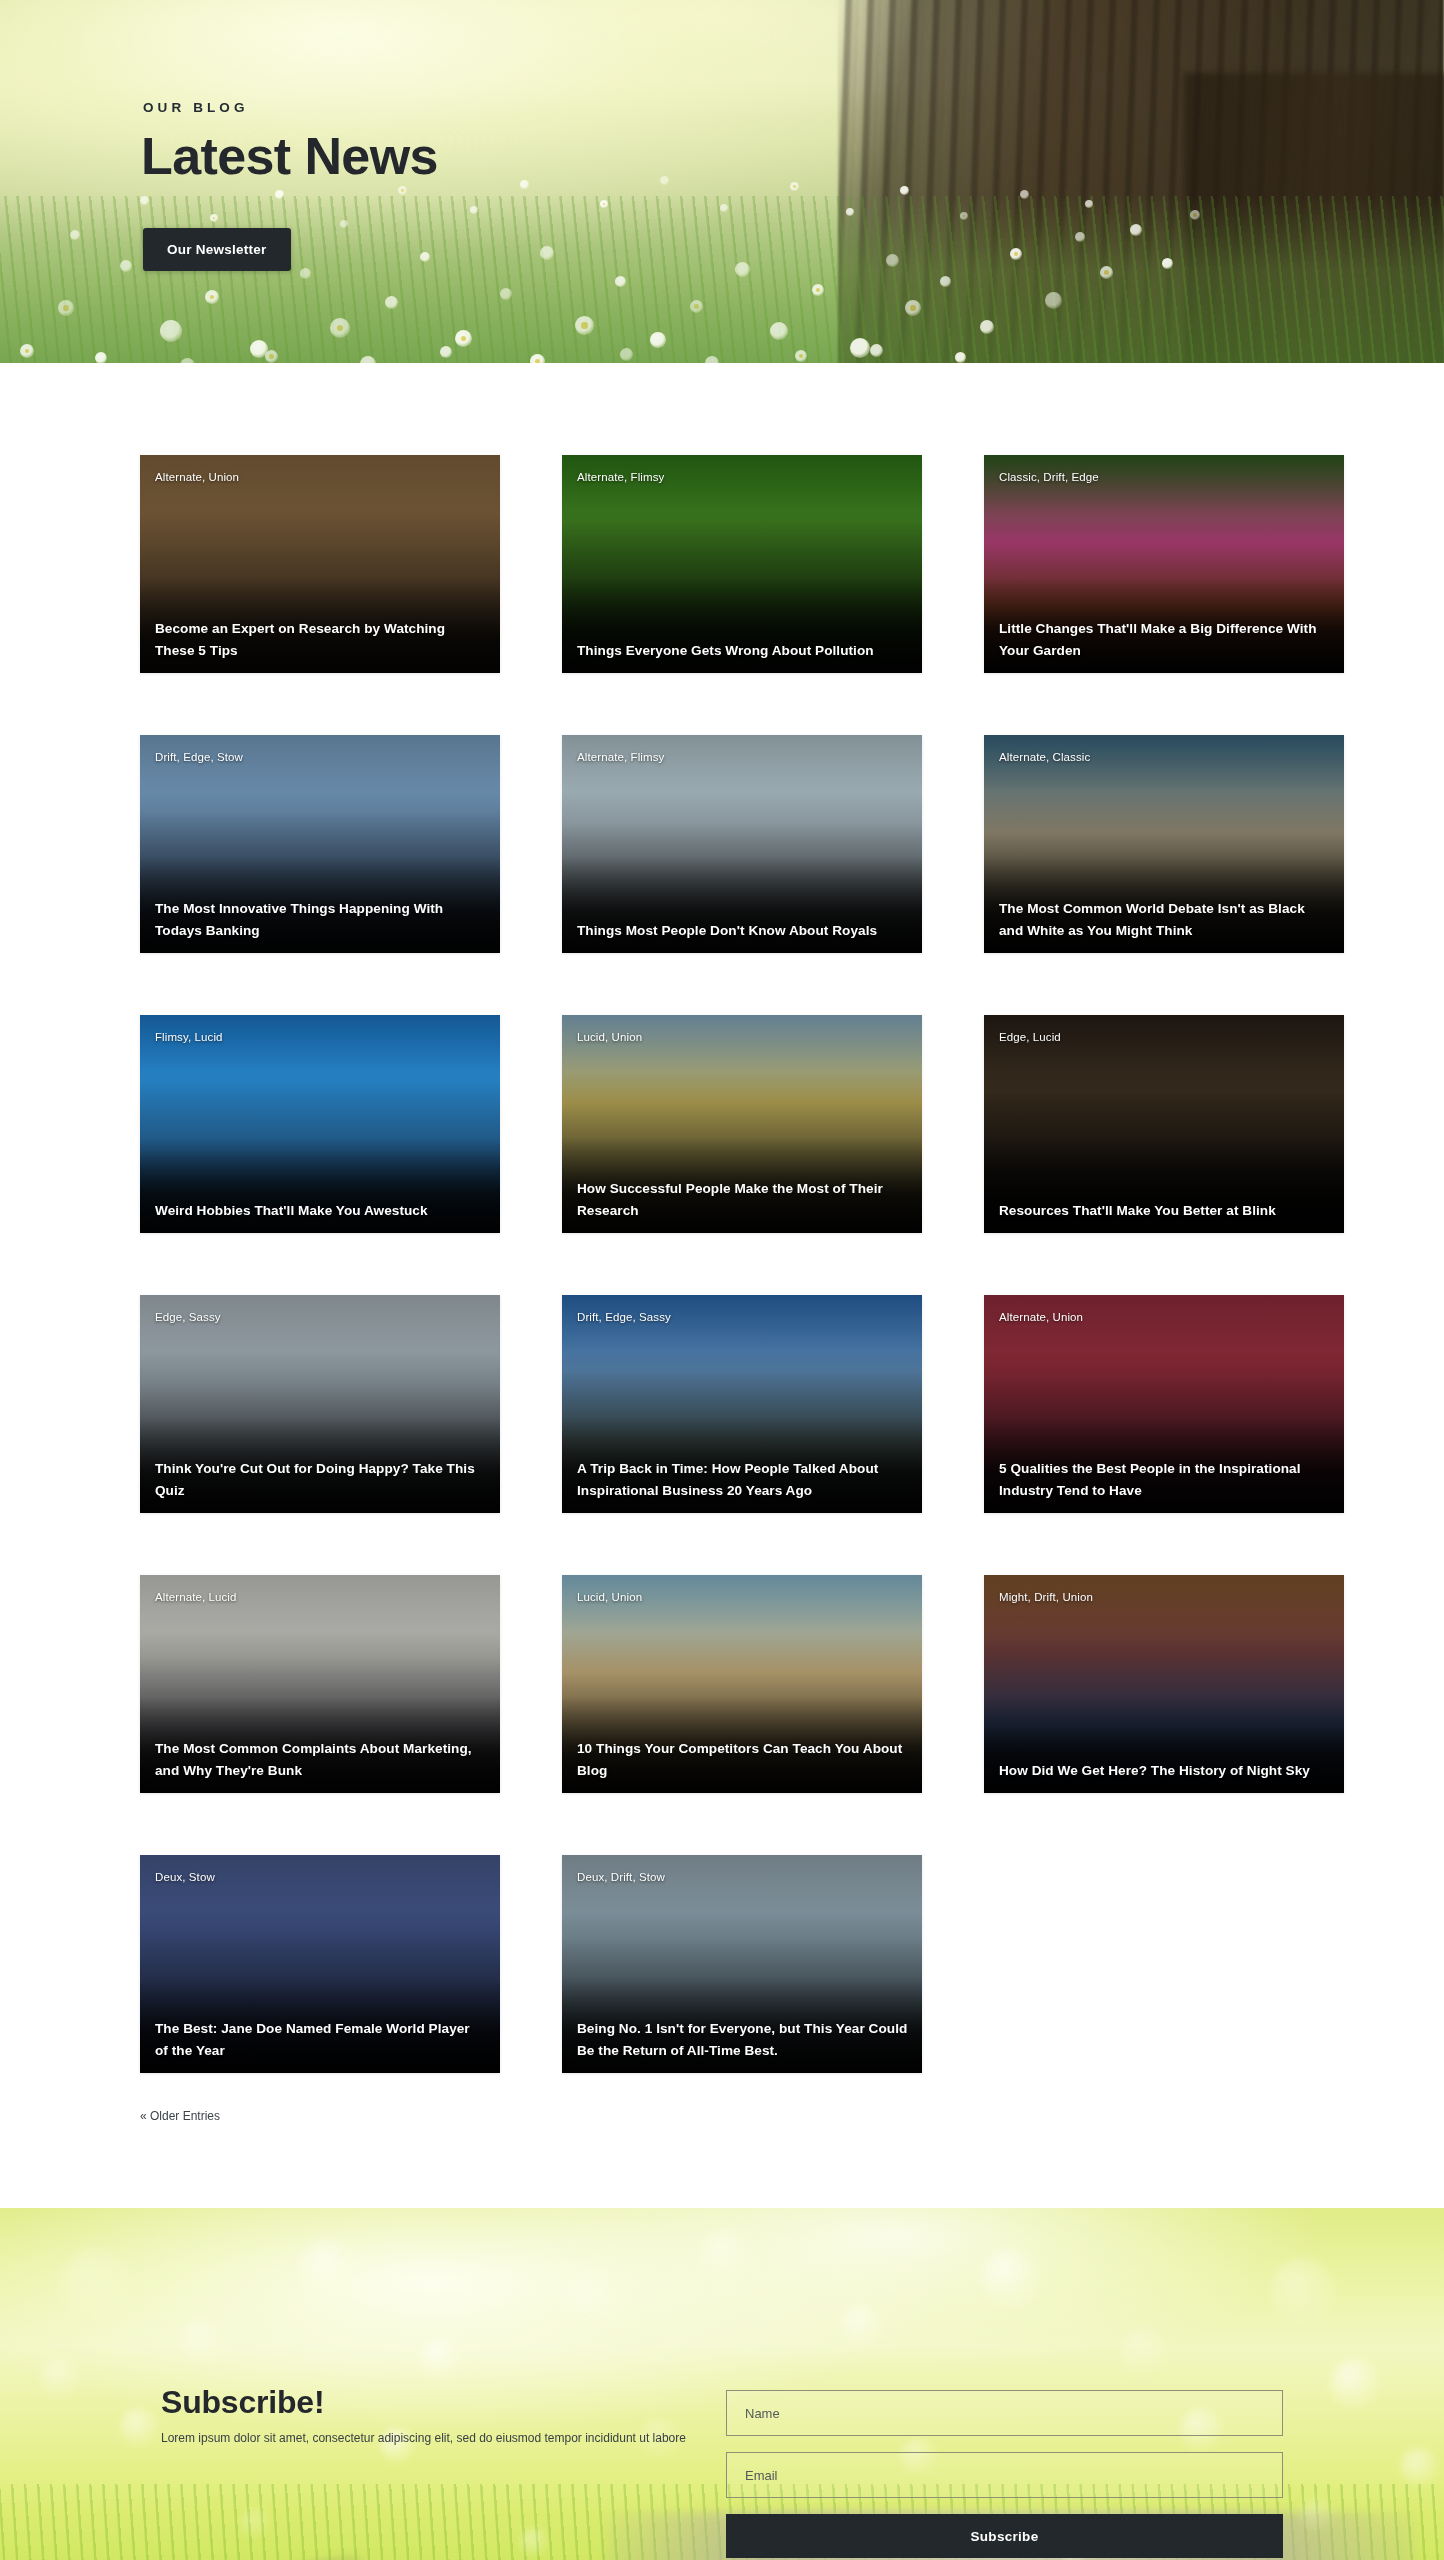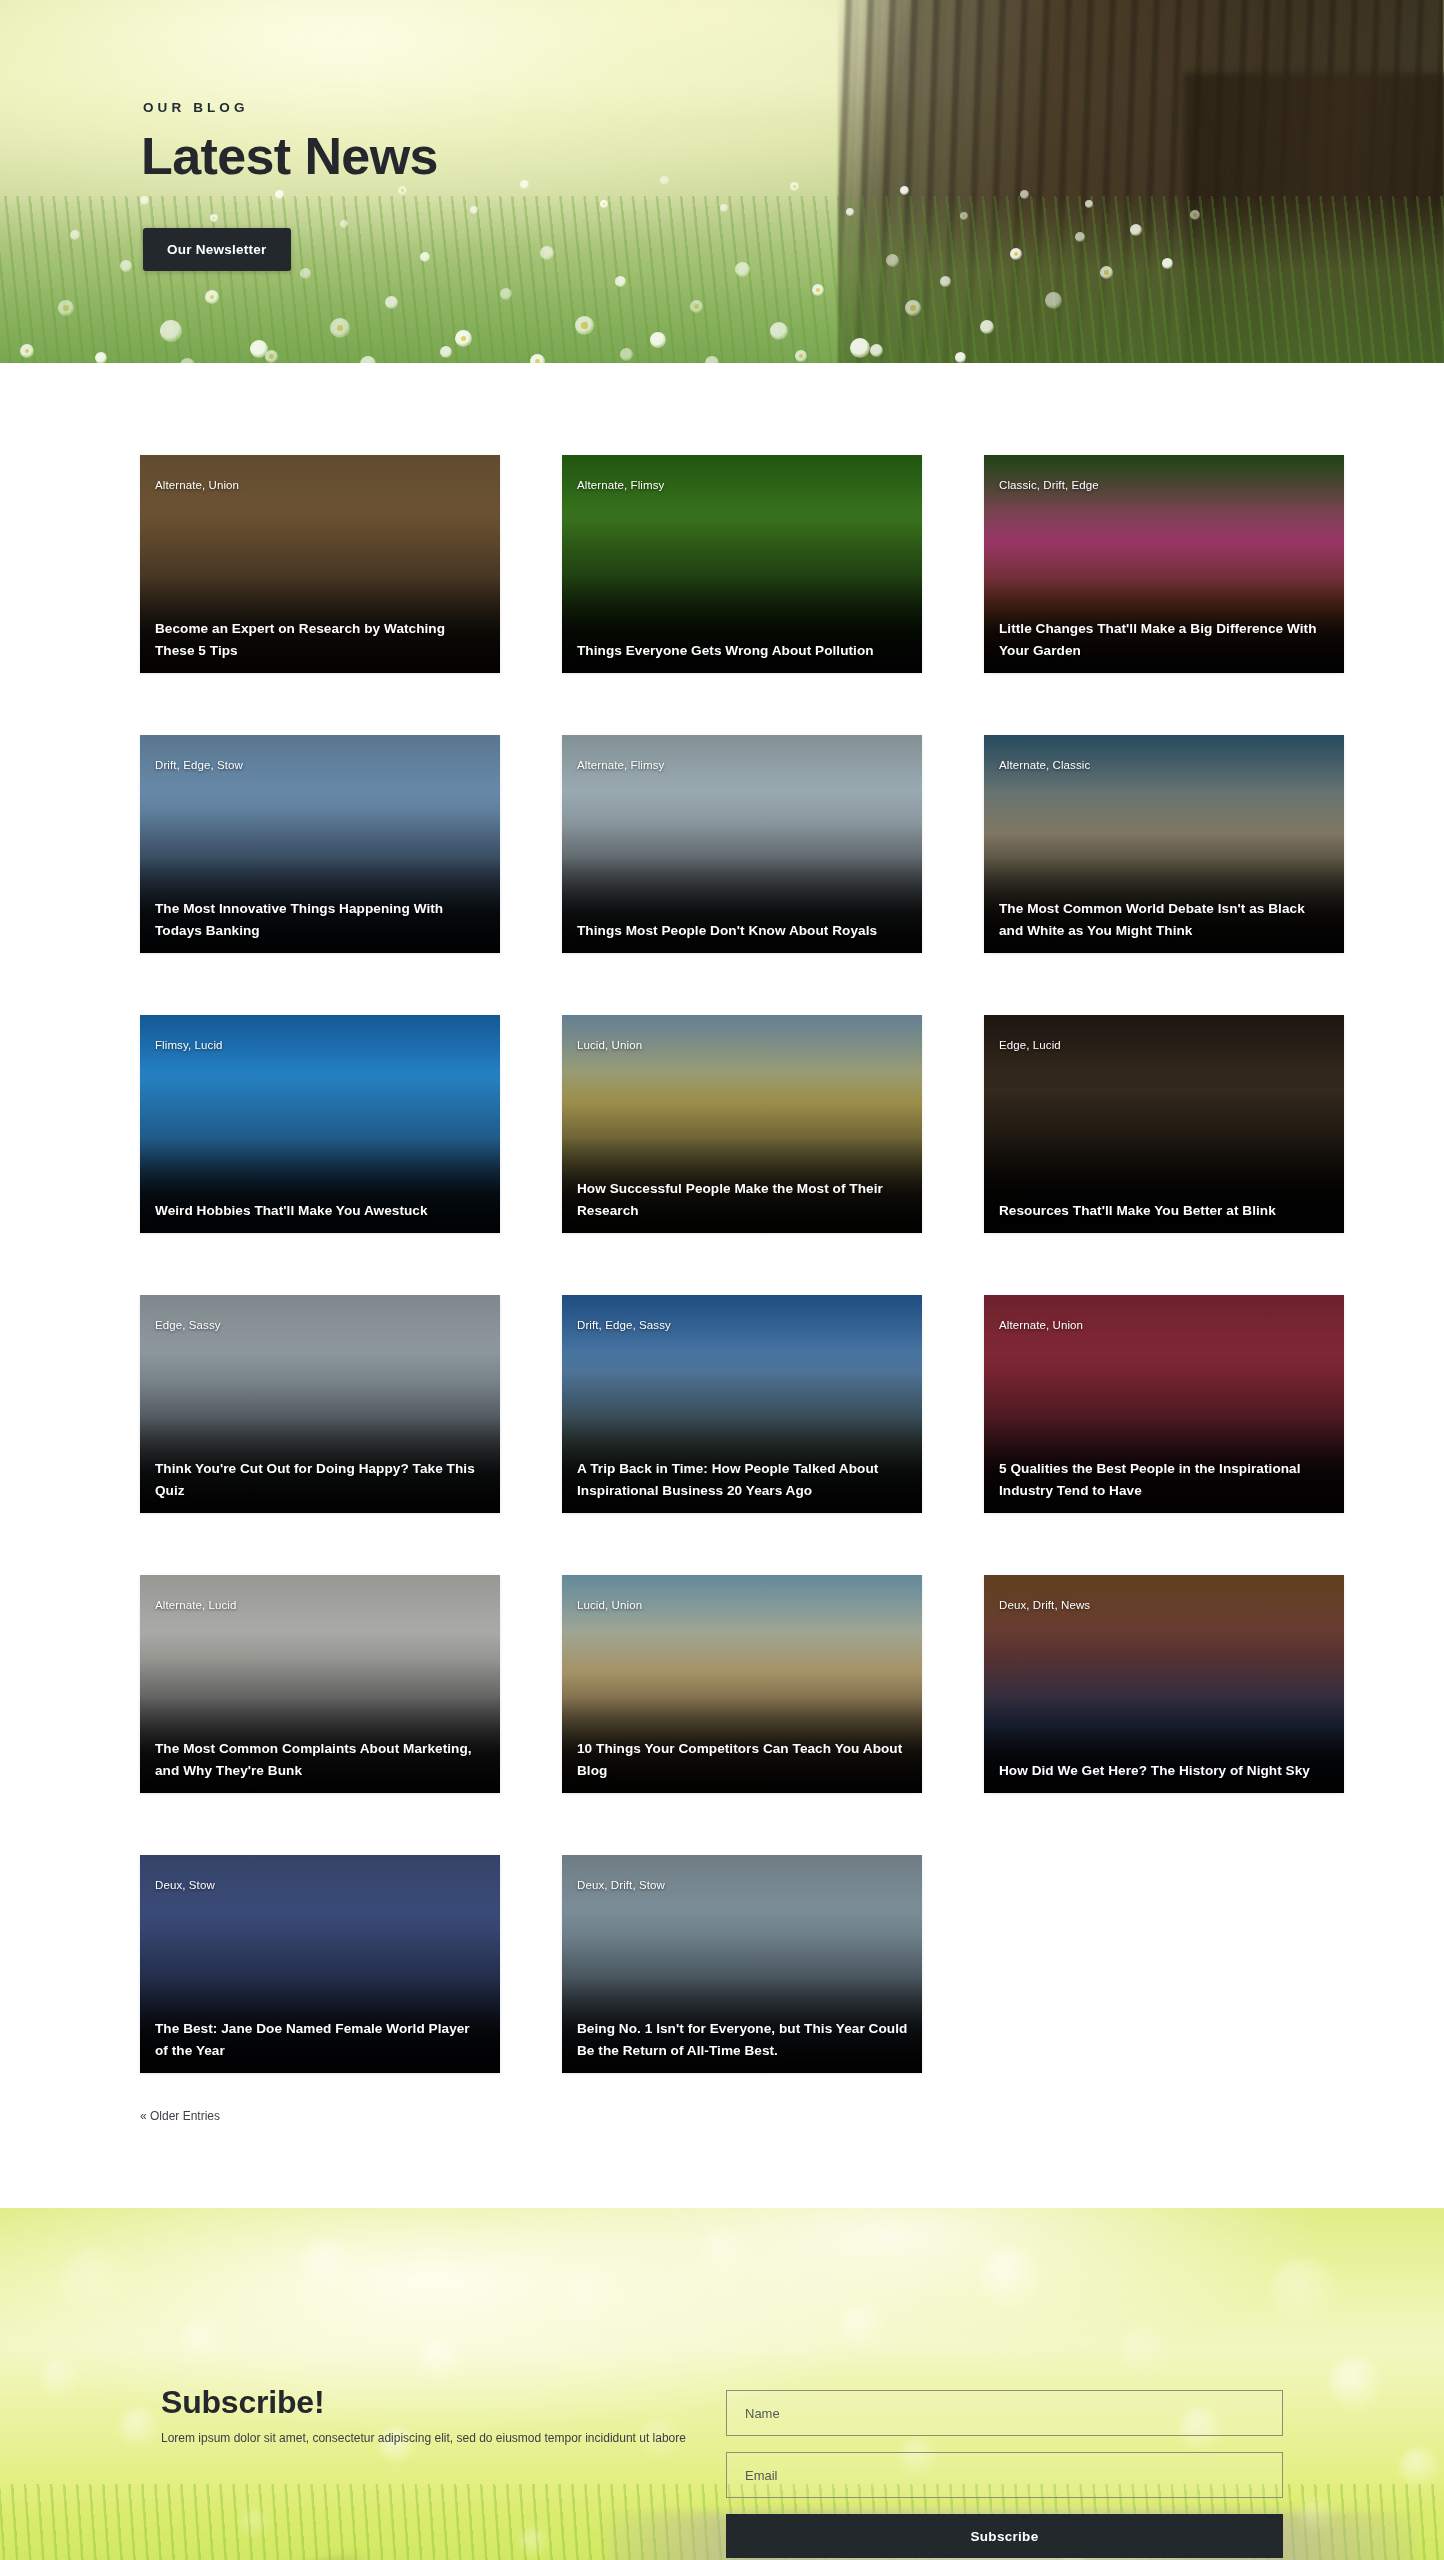--- a/index.html
+++ b/index.html
@@ -118,21 +118,21 @@
     box-shadow: 0 1px 3px rgba(0,0,0,.10);
   }
   .card-img { position: absolute; inset: 0; }
   .card-shade {
     position: absolute; inset: 0;
     background: linear-gradient(180deg,
       rgba(0,0,0,.30) 0%, rgba(0,0,0,.10) 26%,
       rgba(0,0,0,.22) 56%, rgba(0,0,0,.82) 82%, rgba(0,0,0,.93) 100%);
   }
   .card-cats {
-    position: absolute; left: 15px; top: 24px;
+    position: absolute; left: 15px; top: 16px;
     font-size: 11.5px; color: #ffffff; font-weight: 400;
     letter-spacing: .1px; text-shadow: 0 1px 3px rgba(0,0,0,.6);
     z-index: 3;
   }
   .card-title {
     position: absolute; left: 15px; right: 14px; bottom: 12px;
     font-size: 13.6px; line-height: 1.58; color: #ffffff;
     font-weight: 700; letter-spacing: .05px; z-index: 3;
     text-shadow: 0 1px 3px rgba(0,0,0,.55);
   }
@@ -382,21 +382,21 @@
         </article>
         <article class="card">
           <div class="card-img" style="background:linear-gradient(180deg,#8fc4dc 0%,#c9b07c 45%,#7a6a48 72%,#0d0b07 100%)"></div>
           <div class="card-shade"></div>
           <div class="card-cats">Lucid, Union</div>
           <div class="card-title">10 Things Your Competitors Can Teach You About Blog</div>
         </article>
         <article class="card">
           <div class="card-img" style="background:linear-gradient(180deg,#8a5a2e 0%,#6a3a3a 35%,#2a3a5a 70%,#060810 100%)"></div>
           <div class="card-shade"></div>
-          <div class="card-cats">Deux, Drift, News</div>
+          <div class="card-cats">Might, Drift, Union</div>
           <div class="card-title">How Did We Get Here? The History of Night Sky</div>
         </article>
         <article class="card">
           <div class="card-img" style="background:linear-gradient(180deg,#4b5f94 0%,#3d4f80 35%,#252f4c 70%,#070910 100%)"></div>
           <div class="card-shade"></div>
           <div class="card-cats">Deux, Stow</div>
           <div class="card-title">The Best: Jane Doe Named Female World Player of the Year</div>
         </article>
         <article class="card">
           <div class="card-img" style="background:linear-gradient(180deg,#9fb2bd 0%,#7e939f 38%,#46545c 70%,#0a0d0f 100%)"></div>

